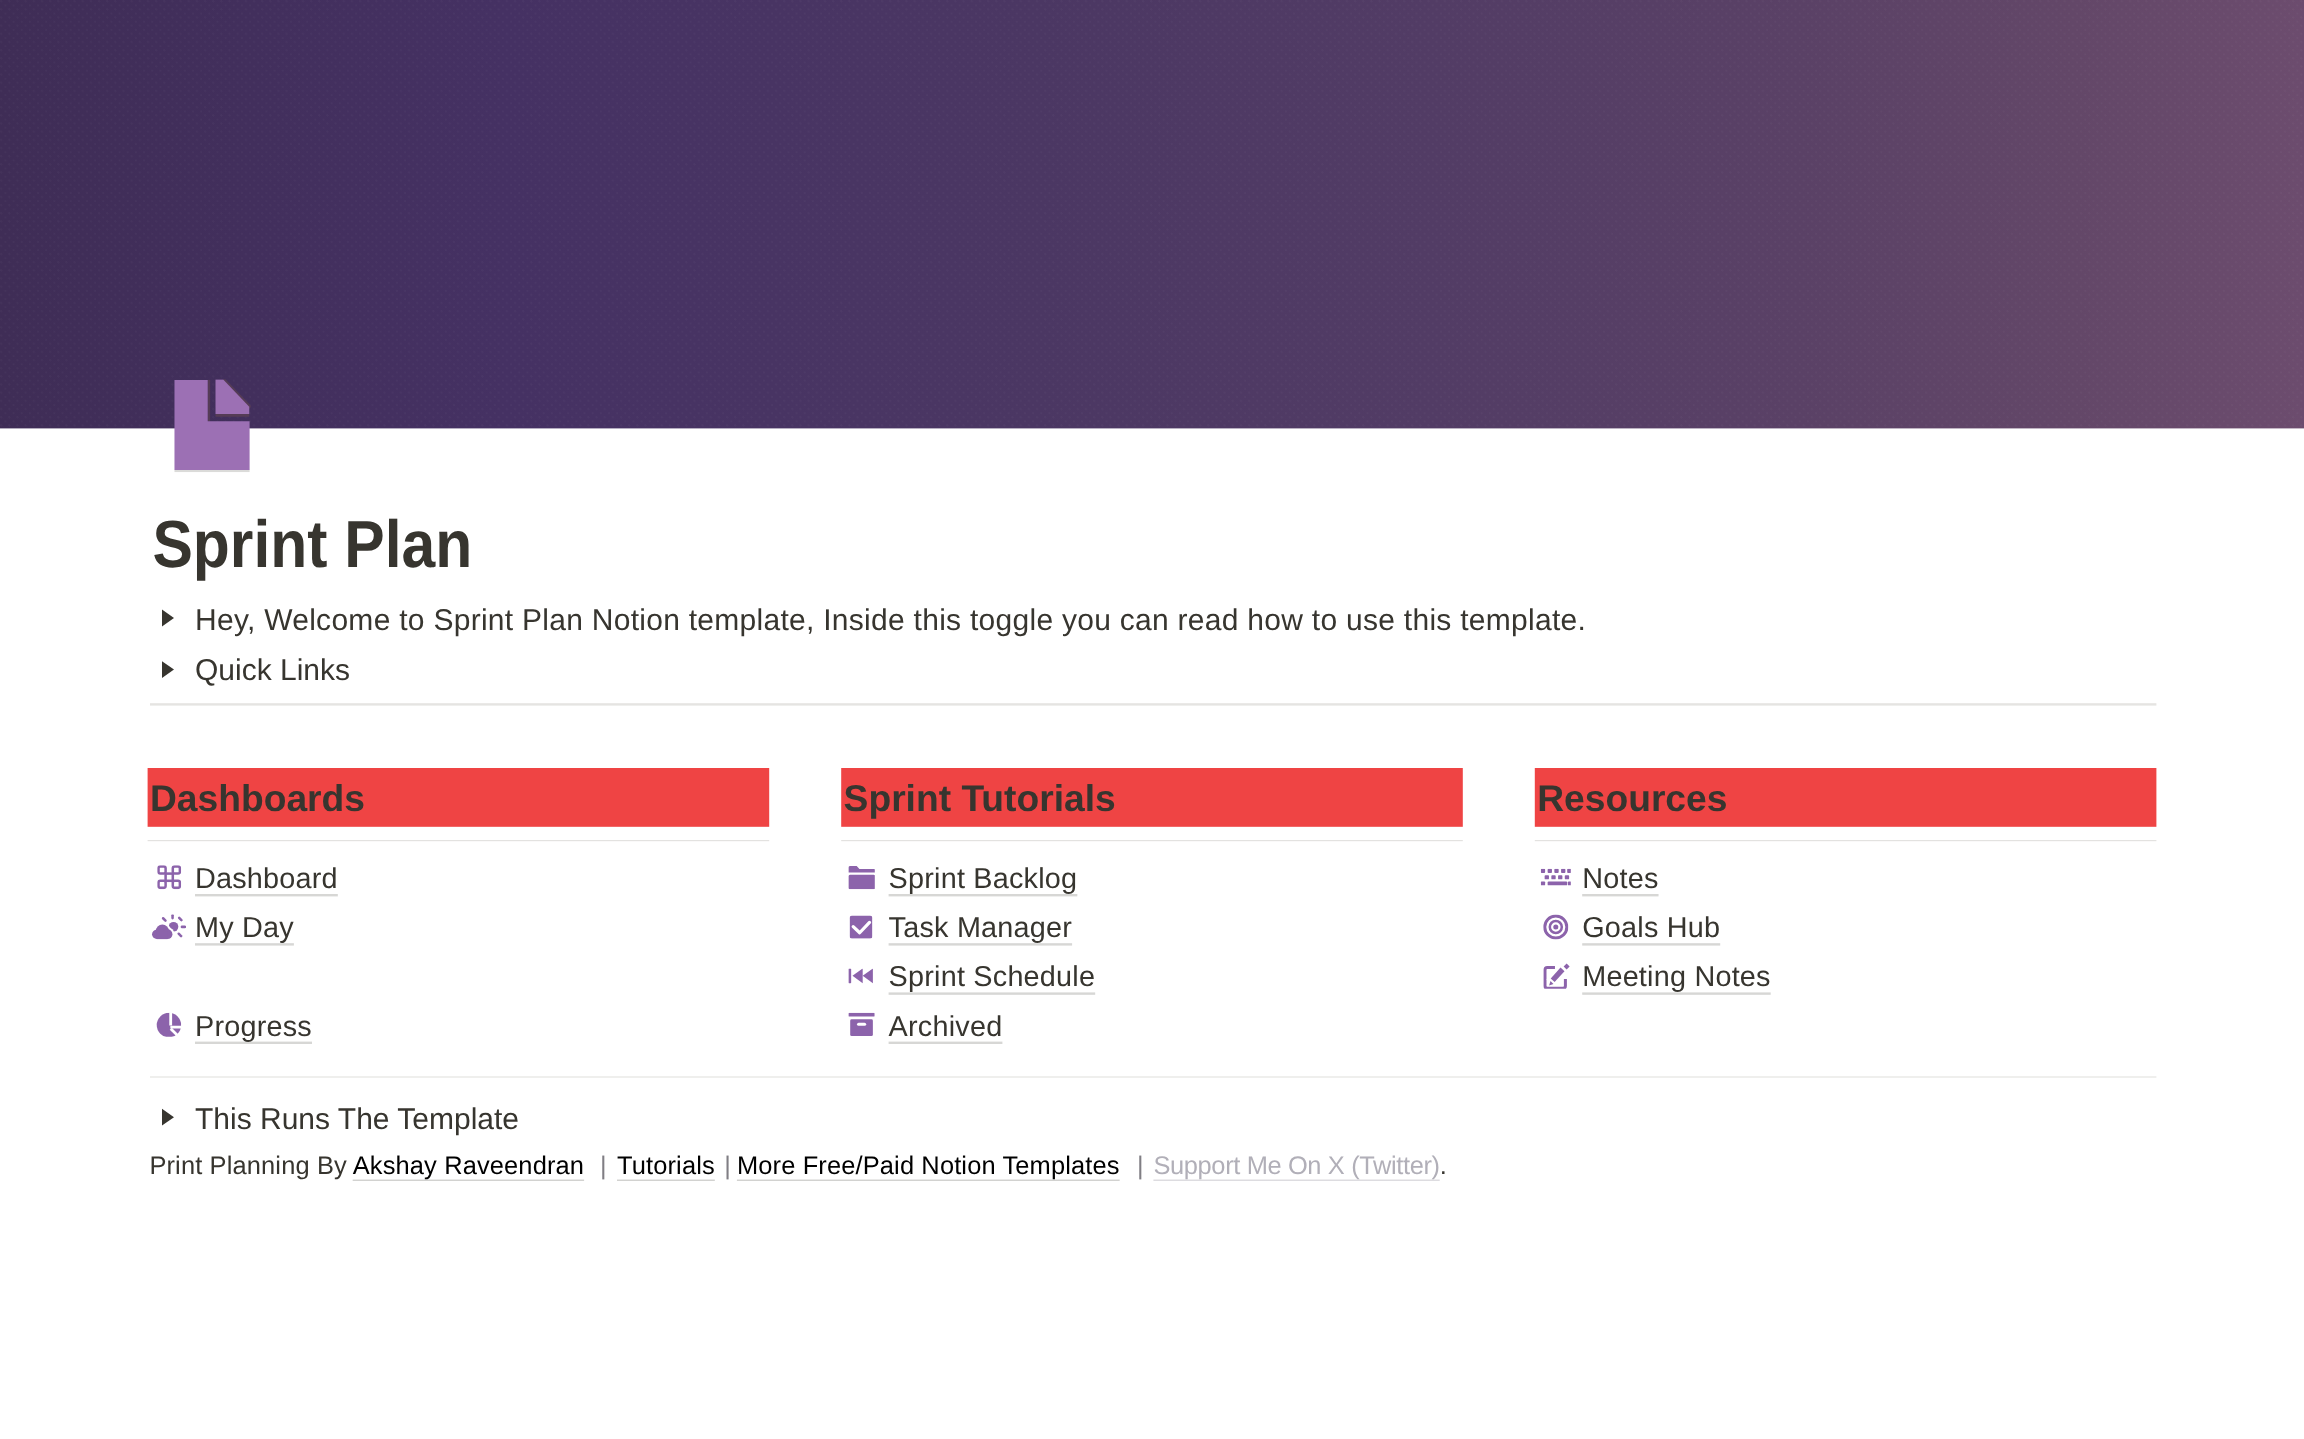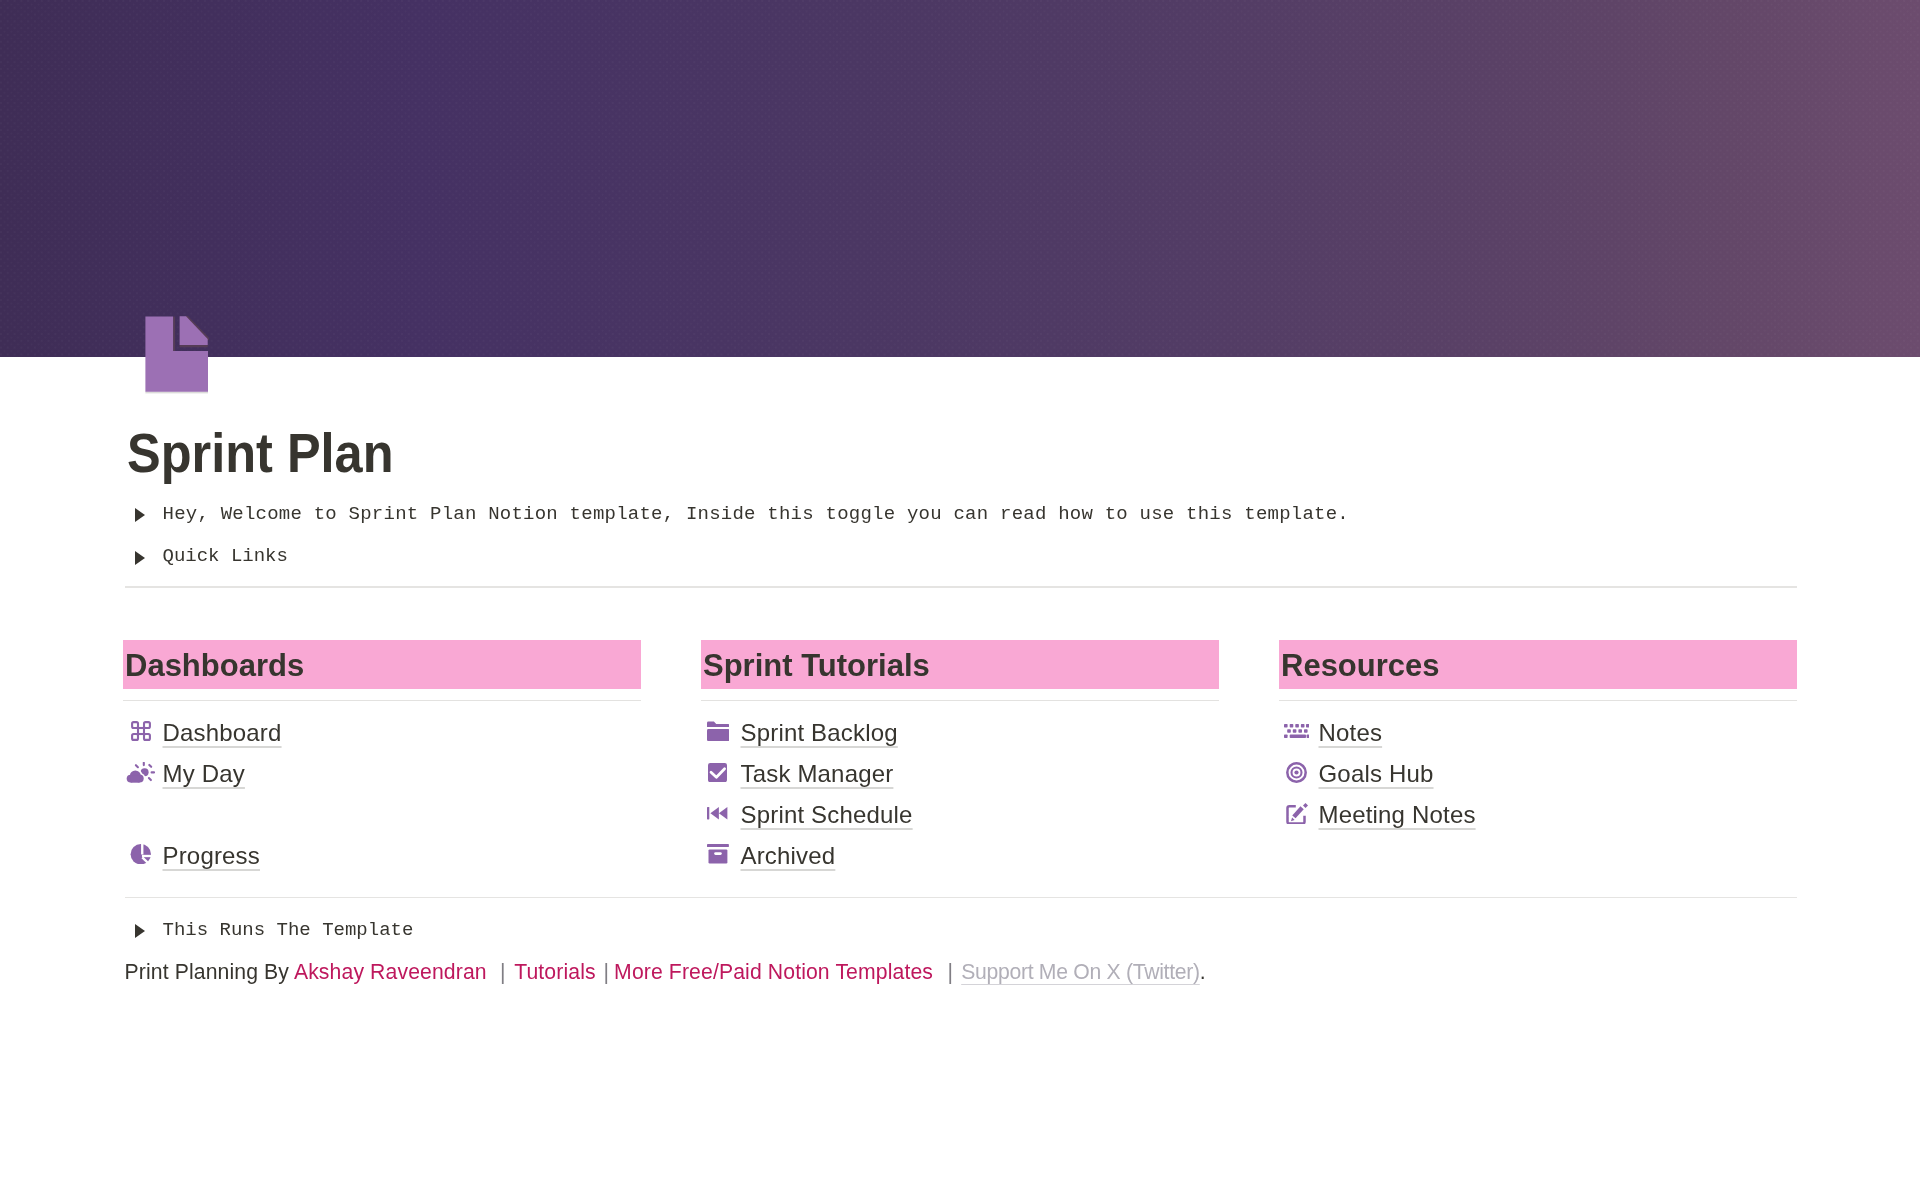--- a/index.html
+++ b/index.html
@@ -10,39 +10,39 @@
   .cover::after{content:"";position:absolute;inset:0;
     background-image:radial-gradient(circle at 1px 1px, rgba(255,255,255,0.028) 0.85px, transparent 1.05px),
                      radial-gradient(circle at 4.4px 4.4px, rgba(255,255,255,0.028) 0.85px, transparent 1.05px);
     background-size:6.8px 6.8px;}
   .page-icon{position:absolute;left:145px;top:316px;width:64px;height:78px;}
   .page-title{position:absolute;left:127px;top:425.7px;margin:0;padding:0;font-size:50.5px;font-weight:700;
     line-height:1;letter-spacing:0;transform:scaleY(1.1);transform-origin:left top;white-space:nowrap;}
   .toggle-row{position:absolute;left:125px;width:1672px;height:30px;}
   .toggle-tri{position:absolute;left:10.3px;width:0;height:0;
     border-left:10px solid #37352F;border-top:7px solid transparent;border-bottom:7px solid transparent;}
-  .toggle-label{position:absolute;left:37.5px;top:0;font-size:19px;line-height:1;white-space:nowrap;font-family:Liberation Mono, monospace;}
+  .toggle-label{position:absolute;left:37.5px;top:0;font-size:25px;line-height:1;white-space:nowrap;}
   #toggle-welcome .toggle-label{letter-spacing:0.23px;}
   #toggle-welcome{top:504.6px;} #toggle-welcome .toggle-tri{top:3.4px;}
   #toggle-quicklinks{top:547.2px;} #toggle-quicklinks .toggle-tri{top:3.4px;}
   #toggle-runs{top:920.8px;} #toggle-runs .toggle-tri{top:3.4px;}
   .divider{position:absolute;left:124.5px;width:1672px;height:1.3px;background:#E5E4E2;}
   #divider-1{top:586.3px;} #divider-2{top:897px;}
   .col{position:absolute;top:640.3px;width:518px;height:260px;}
   #col-1{left:123px;} #col-2{left:701px;} #col-3{left:1279px;}
-  .col-head{position:absolute;left:0;top:0;width:518px;height:48.8px;background:#f9a8d4;}
+  .col-head{position:absolute;left:0;top:0;width:518px;height:48.8px;background:#ef4444;}
   .col-head-label{position:absolute;left:2px;top:9.5px;font-size:31px;font-weight:700;line-height:1;white-space:nowrap;}
   .col-underline{position:absolute;left:0;top:59.3px;width:518px;height:1.8px;background:#E3E2E0;}
   .item{position:absolute;left:0;width:518px;height:41px;}
   .item-1{top:70.5px;}.item-2{top:111.8px;}.item-3{top:152.7px;}.item-4{top:193.4px;}
   .item-label{position:absolute;left:39.5px;top:10px;font-size:24px;line-height:1;letter-spacing:0.18px;white-space:nowrap;
     text-decoration:underline;text-decoration-color:rgba(55,53,47,0.2);text-decoration-thickness:1.6px;text-underline-offset:5px;}
   .item-icon{position:absolute;}
   .footer{position:absolute;left:124.5px;top:960.5px;font-size:21.2px;line-height:1;letter-spacing:0.12px;white-space:nowrap;}
-  .footer .lnk{color:#be185d;text-decoration-color:rgba(55,53,47,0.28);
+  .footer .lnk{color:#000000;text-decoration:underline;text-decoration-color:rgba(55,53,47,0.28);
     text-decoration-thickness:1.2px;text-underline-offset:5px;}
   .footer .lnk-light{color:#B1AFB8;text-decoration:underline;text-decoration-color:rgba(177,175,184,0.55);
     text-decoration-thickness:1.2px;text-underline-offset:5px;}
   .footer .pipe{color:#807E84;}
   .pipe-1{margin-left:13.2px;margin-right:8.6px;}
   .pipe-2{margin-left:7.9px;margin-right:4.9px;}
   .pipe-3{margin-left:14.5px;margin-right:8px;}
   .footer .lnk-light{letter-spacing:-0.3px;}
 </style>
 </head>

